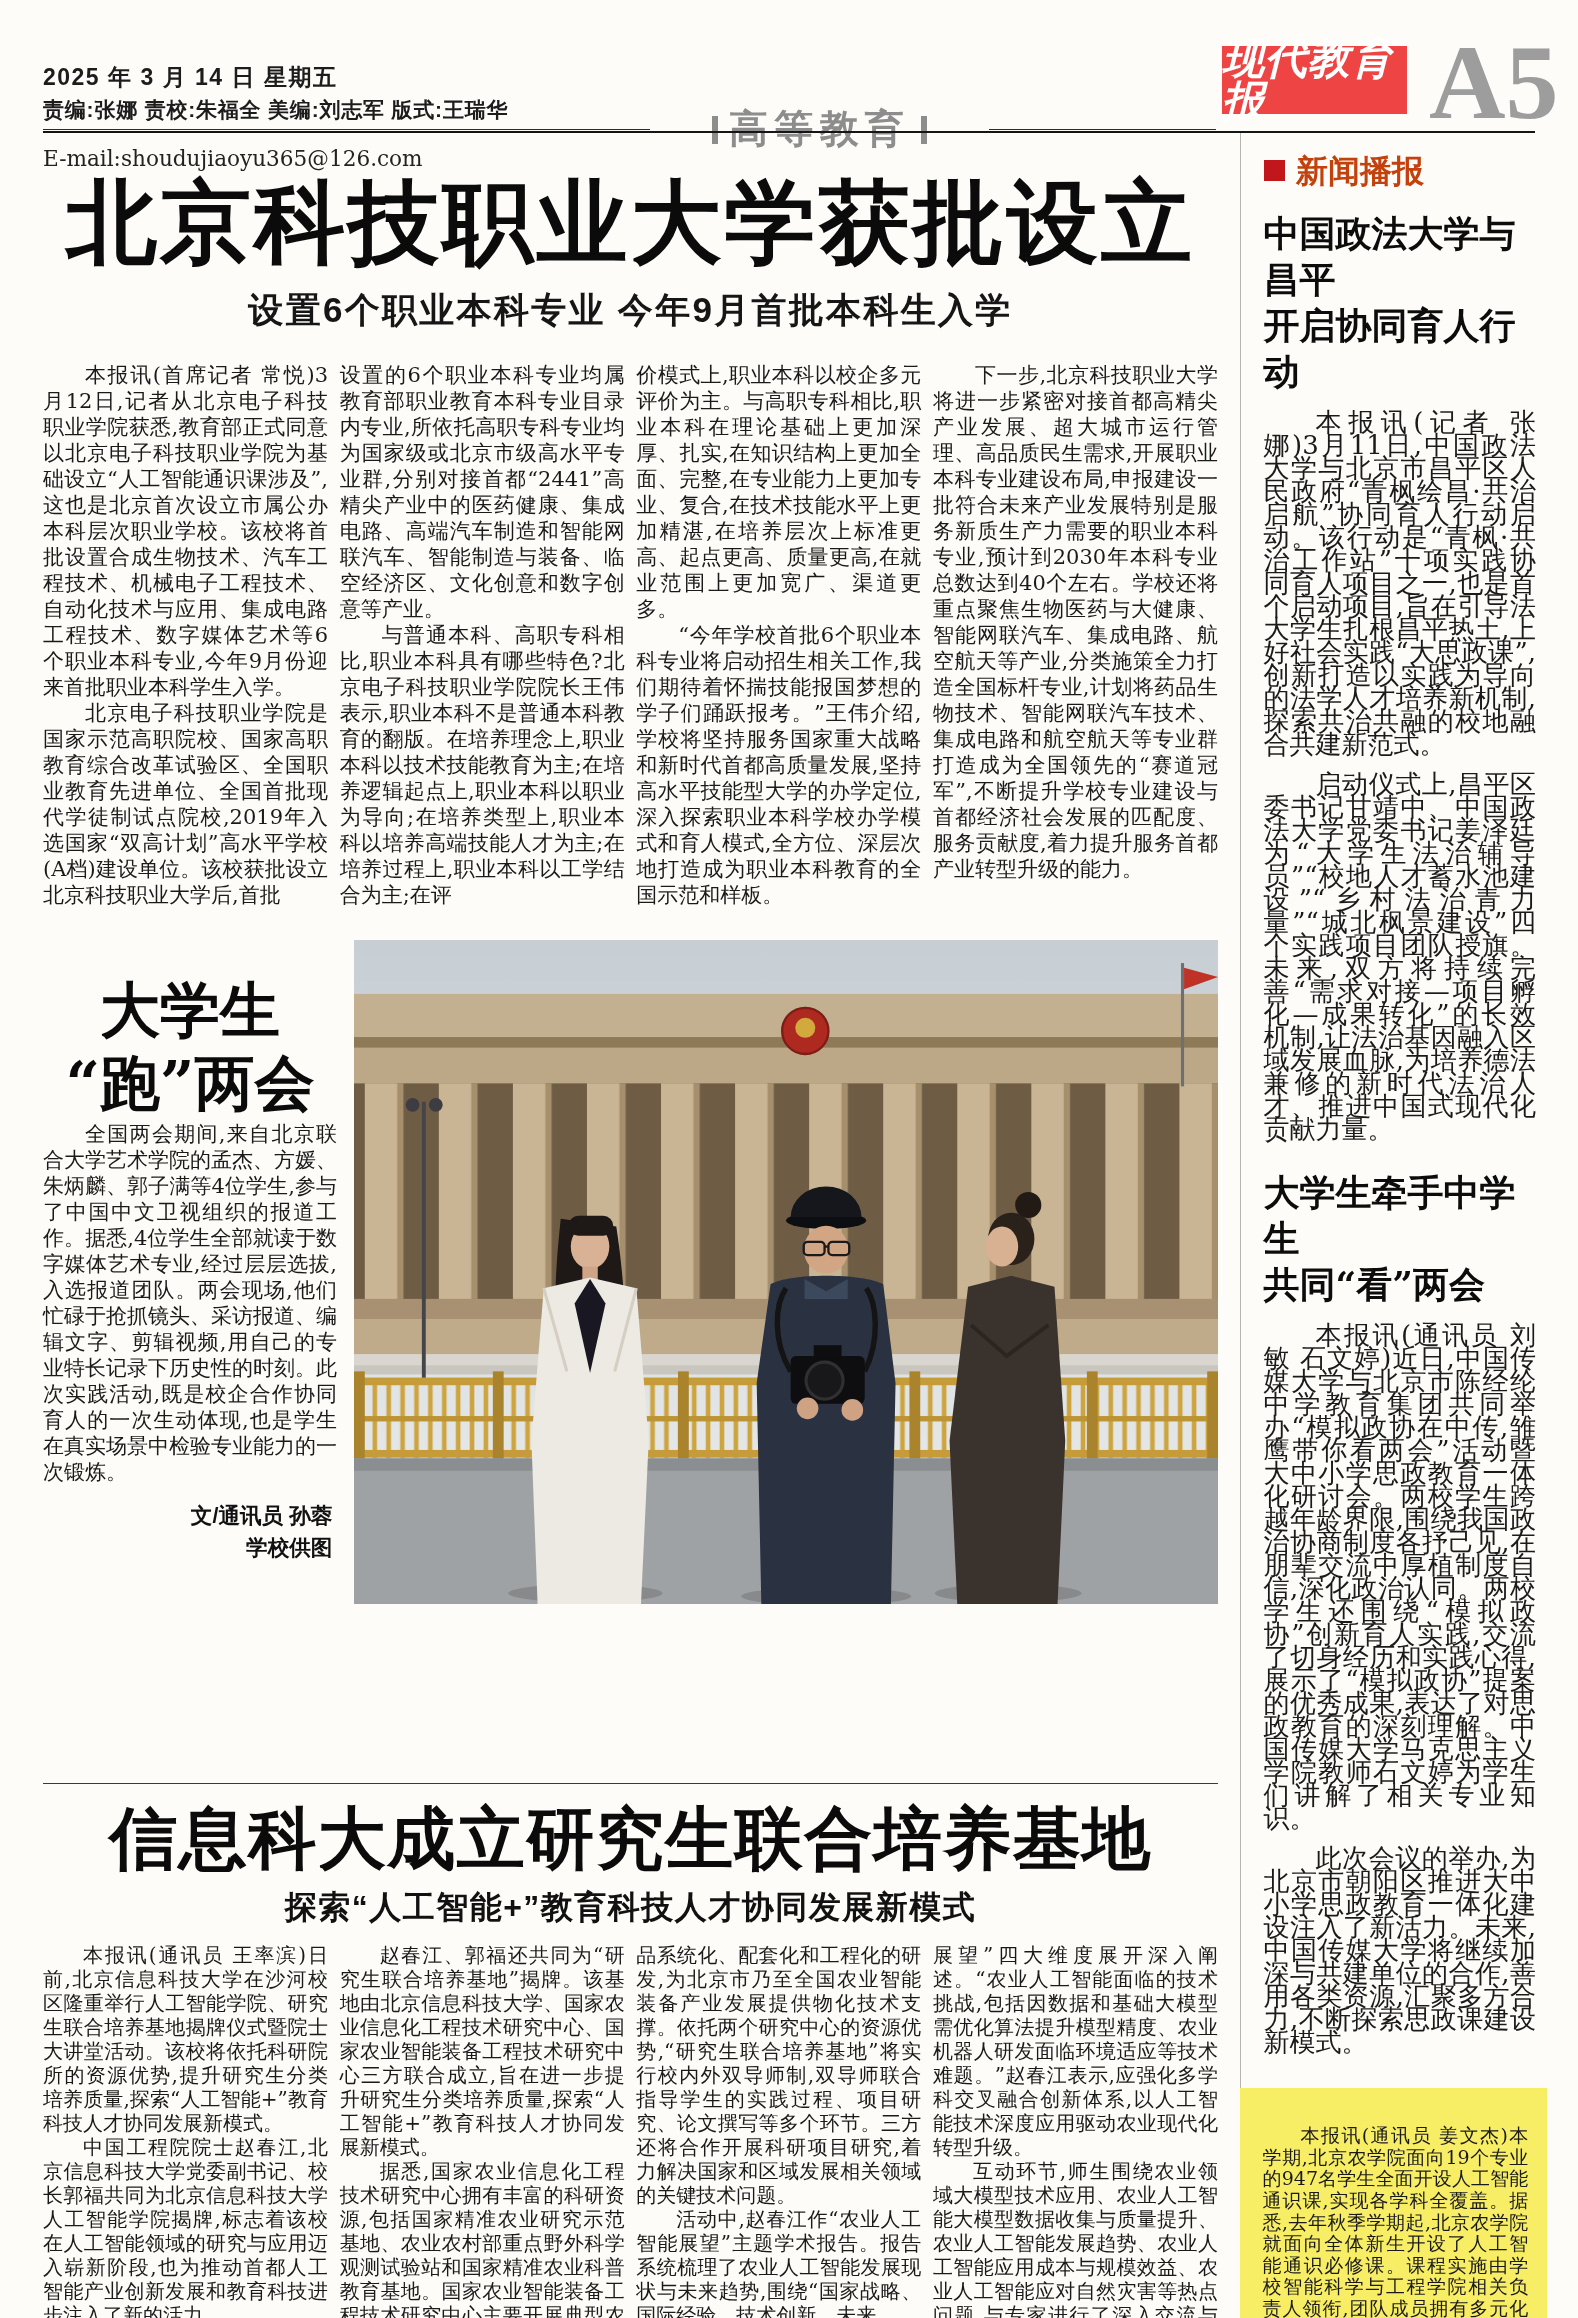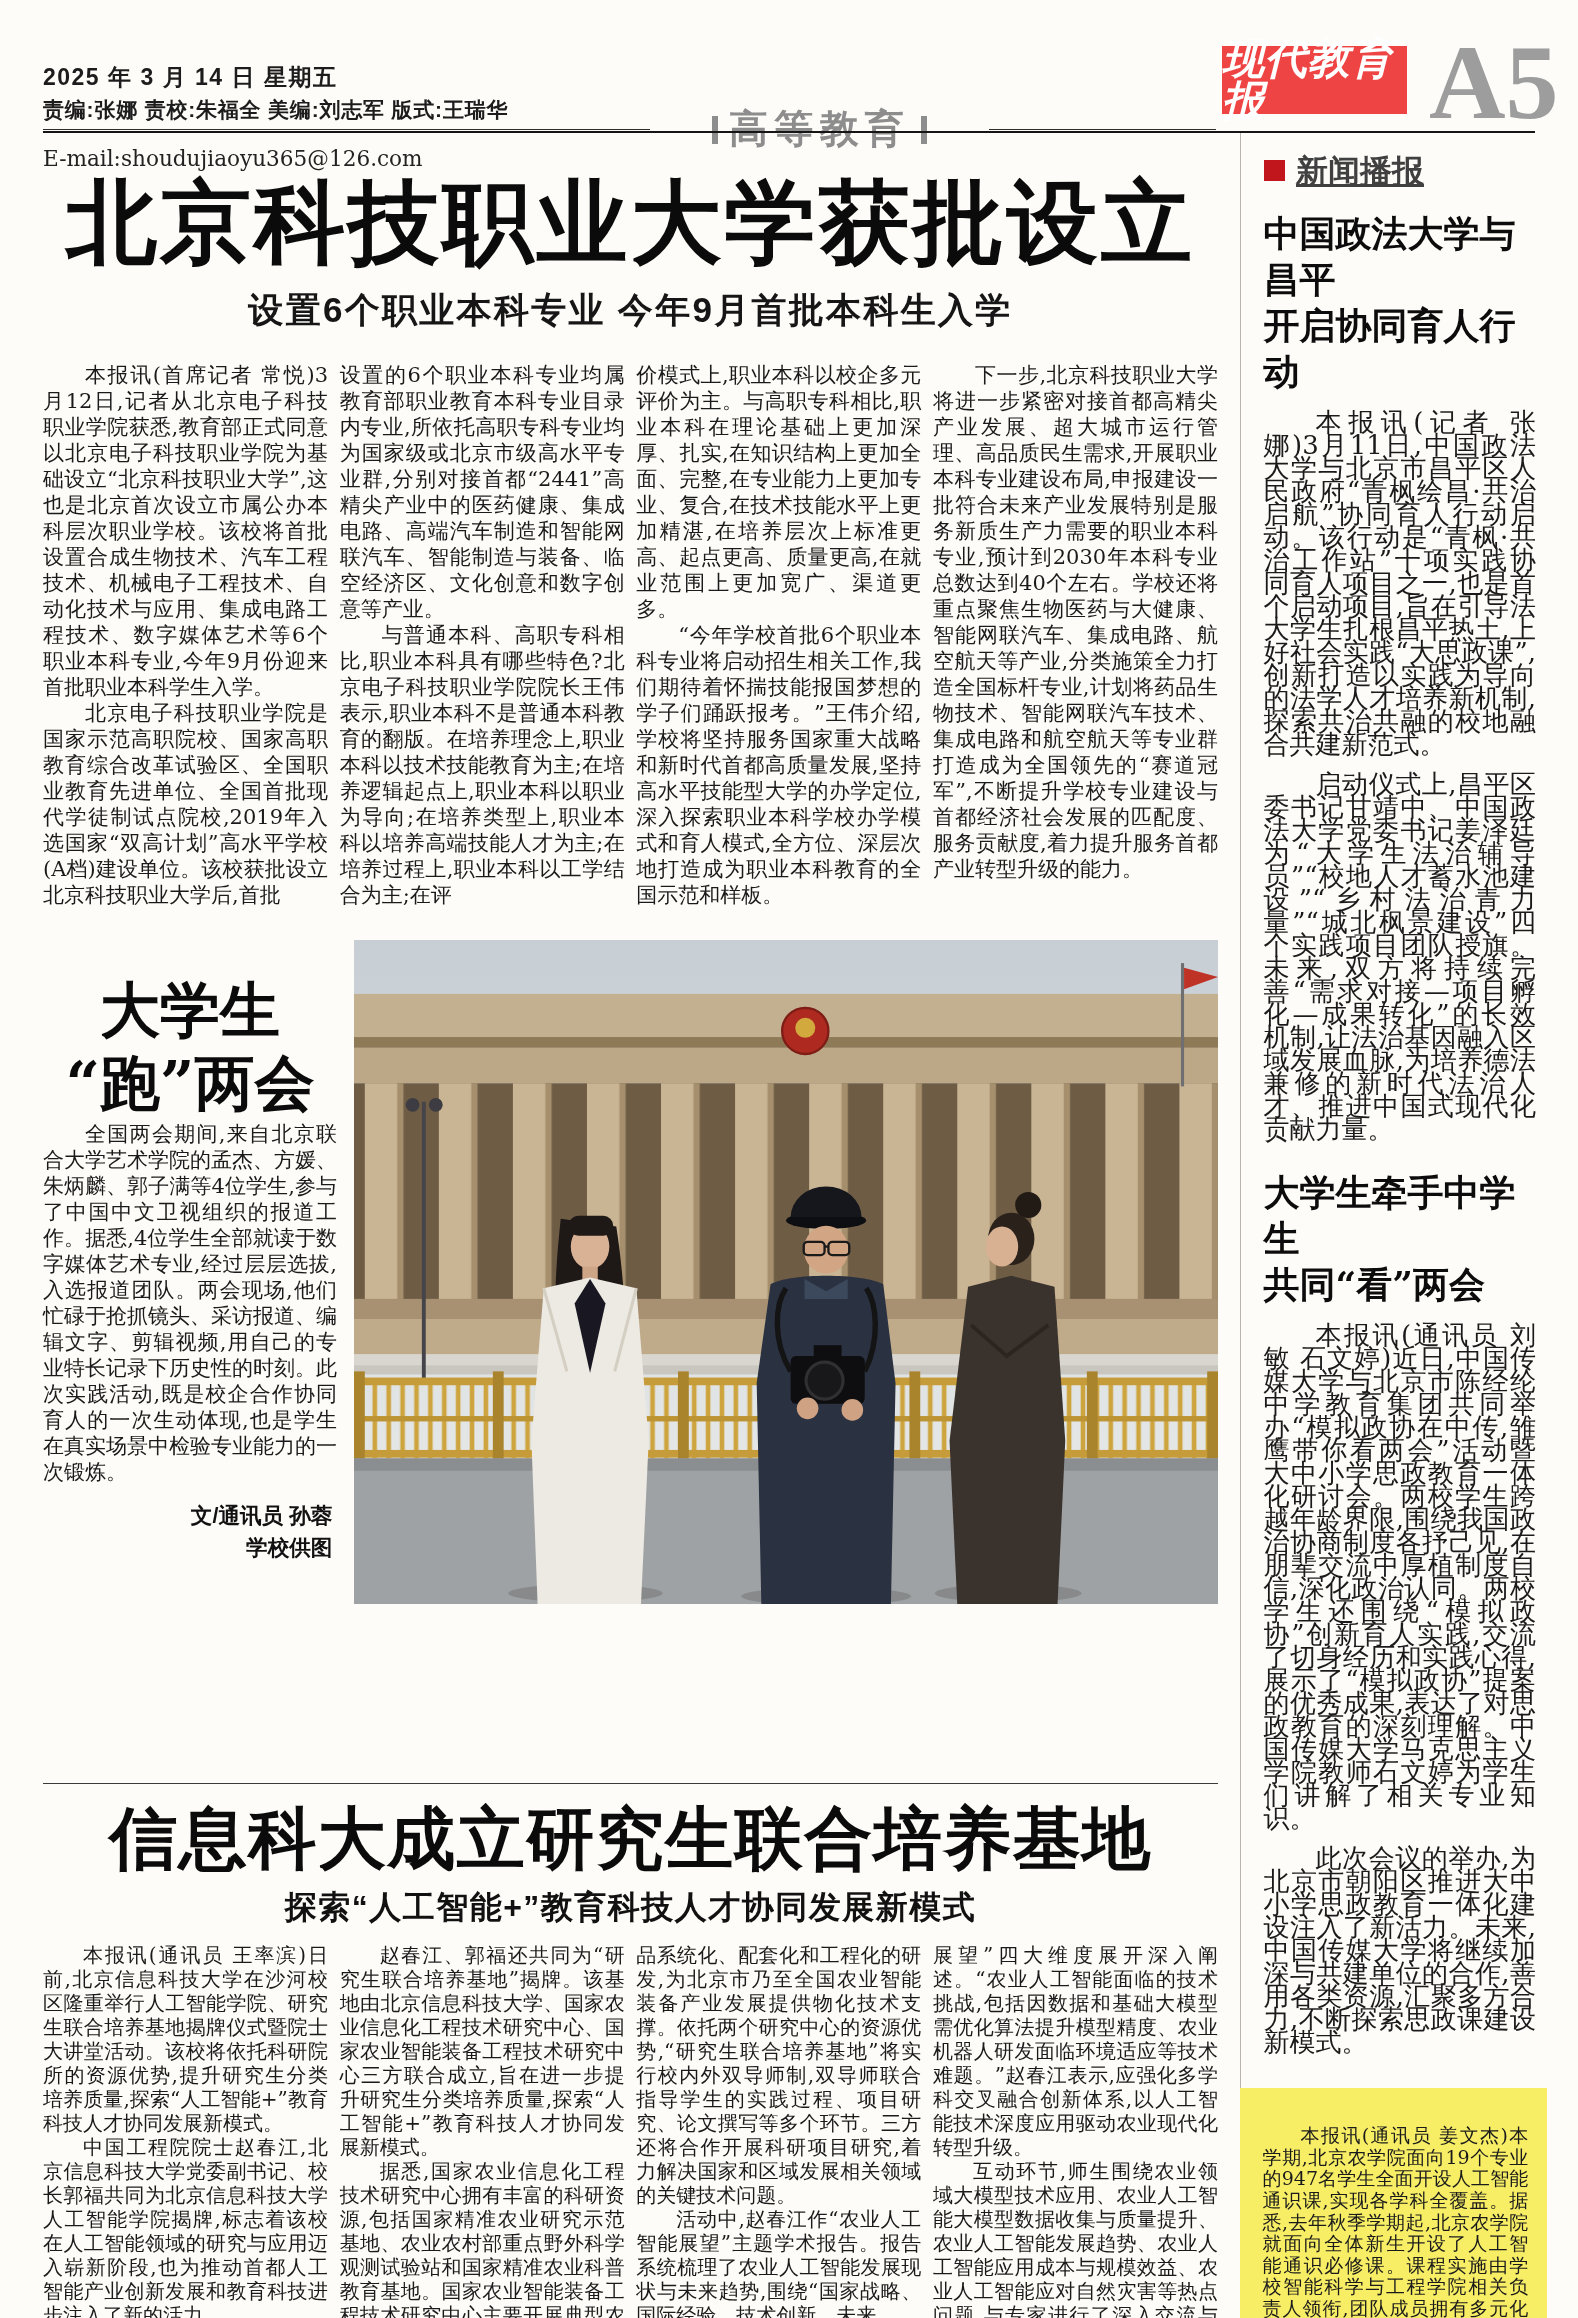--- a/index.html
+++ b/index.html
@@ -40,21 +40,21 @@
   .photo svg{width:100%;height:100%;display:block;}
   .mid-rule{border-top:1.5px solid #3a3a3a;margin-top:18.5px;}
   
   .ba-headline{margin-top:17px;text-align:center;font:900 68px/1.1 "DejaVu Serif",serif;letter-spacing:1.5px;color:#0b0b0b;}
   .ba-sub{margin-top:15.4px;text-align:center;font:700 32px/1 "Liberation Sans",sans-serif;letter-spacing:1.5px;}
   .cols4.bottom{margin-top:20px;}
   .cols4.bottom p.body{font-size:20px;line-height:24px;}
   
   .nb{display:flex;align-items:center;margin-top:21.6px;}
   .nb-sq{width:21.6px;height:21.6px;background:#c0161c;margin-right:10.8px;flex:0 0 auto;}
-  .nb-label{font:900 32px/1 "Liberation Sans",sans-serif;color:#404040;text-decoration:underline;}
+  .nb-label{font:900 32px/1 "Liberation Sans",sans-serif;color:#c2410c;}
   .sb-h{font:900 36px/1.28 "DejaVu Serif",serif;margin-top:23px;color:#0c0c0c;}
   .sb-p{margin:17px 0 0 0;font-size:26px;line-height:23px;text-align:justify;text-indent:2em;color:#1a1a1a;}
   .sb-art2{margin-top:28px;}
   .yellow{background:#f7ee66;margin:34px -10.8px 0 -24px;padding:21.6px 18.5px 18.5px 23px;}
   .yellow .sb-h{margin-top:0;font-size:34px;line-height:1.3;}
   .yellow .sb-p{font-size:19px;line-height:21.6px;margin-top:15.4px;}
 </style>
 </head>
 <body>
 
@@ -75,21 +75,21 @@
 
   <div class="content">
 
     <main>
 
       <section>
         <div class="ma-headline">北京科技职业大学获批设立</div>
         <div class="ma-sub">设置6个职业本科专业  今年9月首批本科生入学</div>
         <div class="cols4">
           <div class="col">
-            <p class="body">本报讯(首席记者 常悦)3月12日,记者从北京电子科技职业学院获悉,教育部正式同意以北京电子科技职业学院为基础设立“北京科技职业大学”,这也是北京首次设立市属公办本科层次职业学校。该校将首批设置合成生物技术、汽车工程技术、机械电子工程技术、自动化技术与应用、集成电路工程技术、数字媒体艺术等6个职业本科专业,今年9月份迎来首批职业本科学生入学。</p>
+            <p class="body">本报讯(首席记者 常悦)3月12日,记者从北京电子科技职业学院获悉,教育部正式同意以北京电子科技职业学院为基础设立“人工智能通识课涉及”,这也是北京首次设立市属公办本科层次职业学校。该校将首批设置合成生物技术、汽车工程技术、机械电子工程技术、自动化技术与应用、集成电路工程技术、数字媒体艺术等6个职业本科专业,今年9月份迎来首批职业本科学生入学。</p>
             <p class="body">北京电子科技职业学院是国家示范高职院校、国家高职教育综合改革试验区、全国职业教育先进单位、全国首批现代学徒制试点院校,2019年入选国家“双高计划”高水平学校(A档)建设单位。该校获批设立北京科技职业大学后,首批</p>
           </div>
           <div class="col">
             <p class="body noindent">设置的6个职业本科专业均属教育部职业教育本科专业目录内专业,所依托高职专科专业均为国家级或北京市级高水平专业群,分别对接首都“2441”高精尖产业中的医药健康、集成电路、高端汽车制造和智能网联汽车、智能制造与装备、临空经济区、文化创意和数字创意等产业。</p>
             <p class="body">与普通本科、高职专科相比,职业本科具有哪些特色?北京电子科技职业学院院长王伟表示,职业本科不是普通本科教育的翻版。在培养理念上,职业本科以技术技能教育为主;在培养逻辑起点上,职业本科以职业为导向;在培养类型上,职业本科以培养高端技能人才为主;在培养过程上,职业本科以工学结合为主;在评</p>
           </div>
           <div class="col">
             <p class="body noindent">价模式上,职业本科以校企多元评价为主。与高职专科相比,职业本科在理论基础上更加深厚、扎实,在知识结构上更加全面、完整,在专业能力上更加专业、复合,在技术技能水平上更加精湛,在培养层次上标准更高、起点更高、质量更高,在就业范围上更加宽广、渠道更多。</p>
             <p class="body">“今年学校首批6个职业本科专业将启动招生相关工作,我们期待着怀揣技能报国梦想的学子们踊跃报考。”王伟介绍,学校将坚持服务国家重大战略和新时代首都高质量发展,坚持高水平技能型大学的办学定位,深入探索职业本科学校办学模式和育人模式,全方位、深层次地打造成为职业本科教育的全国示范和样板。</p>
           </div>

